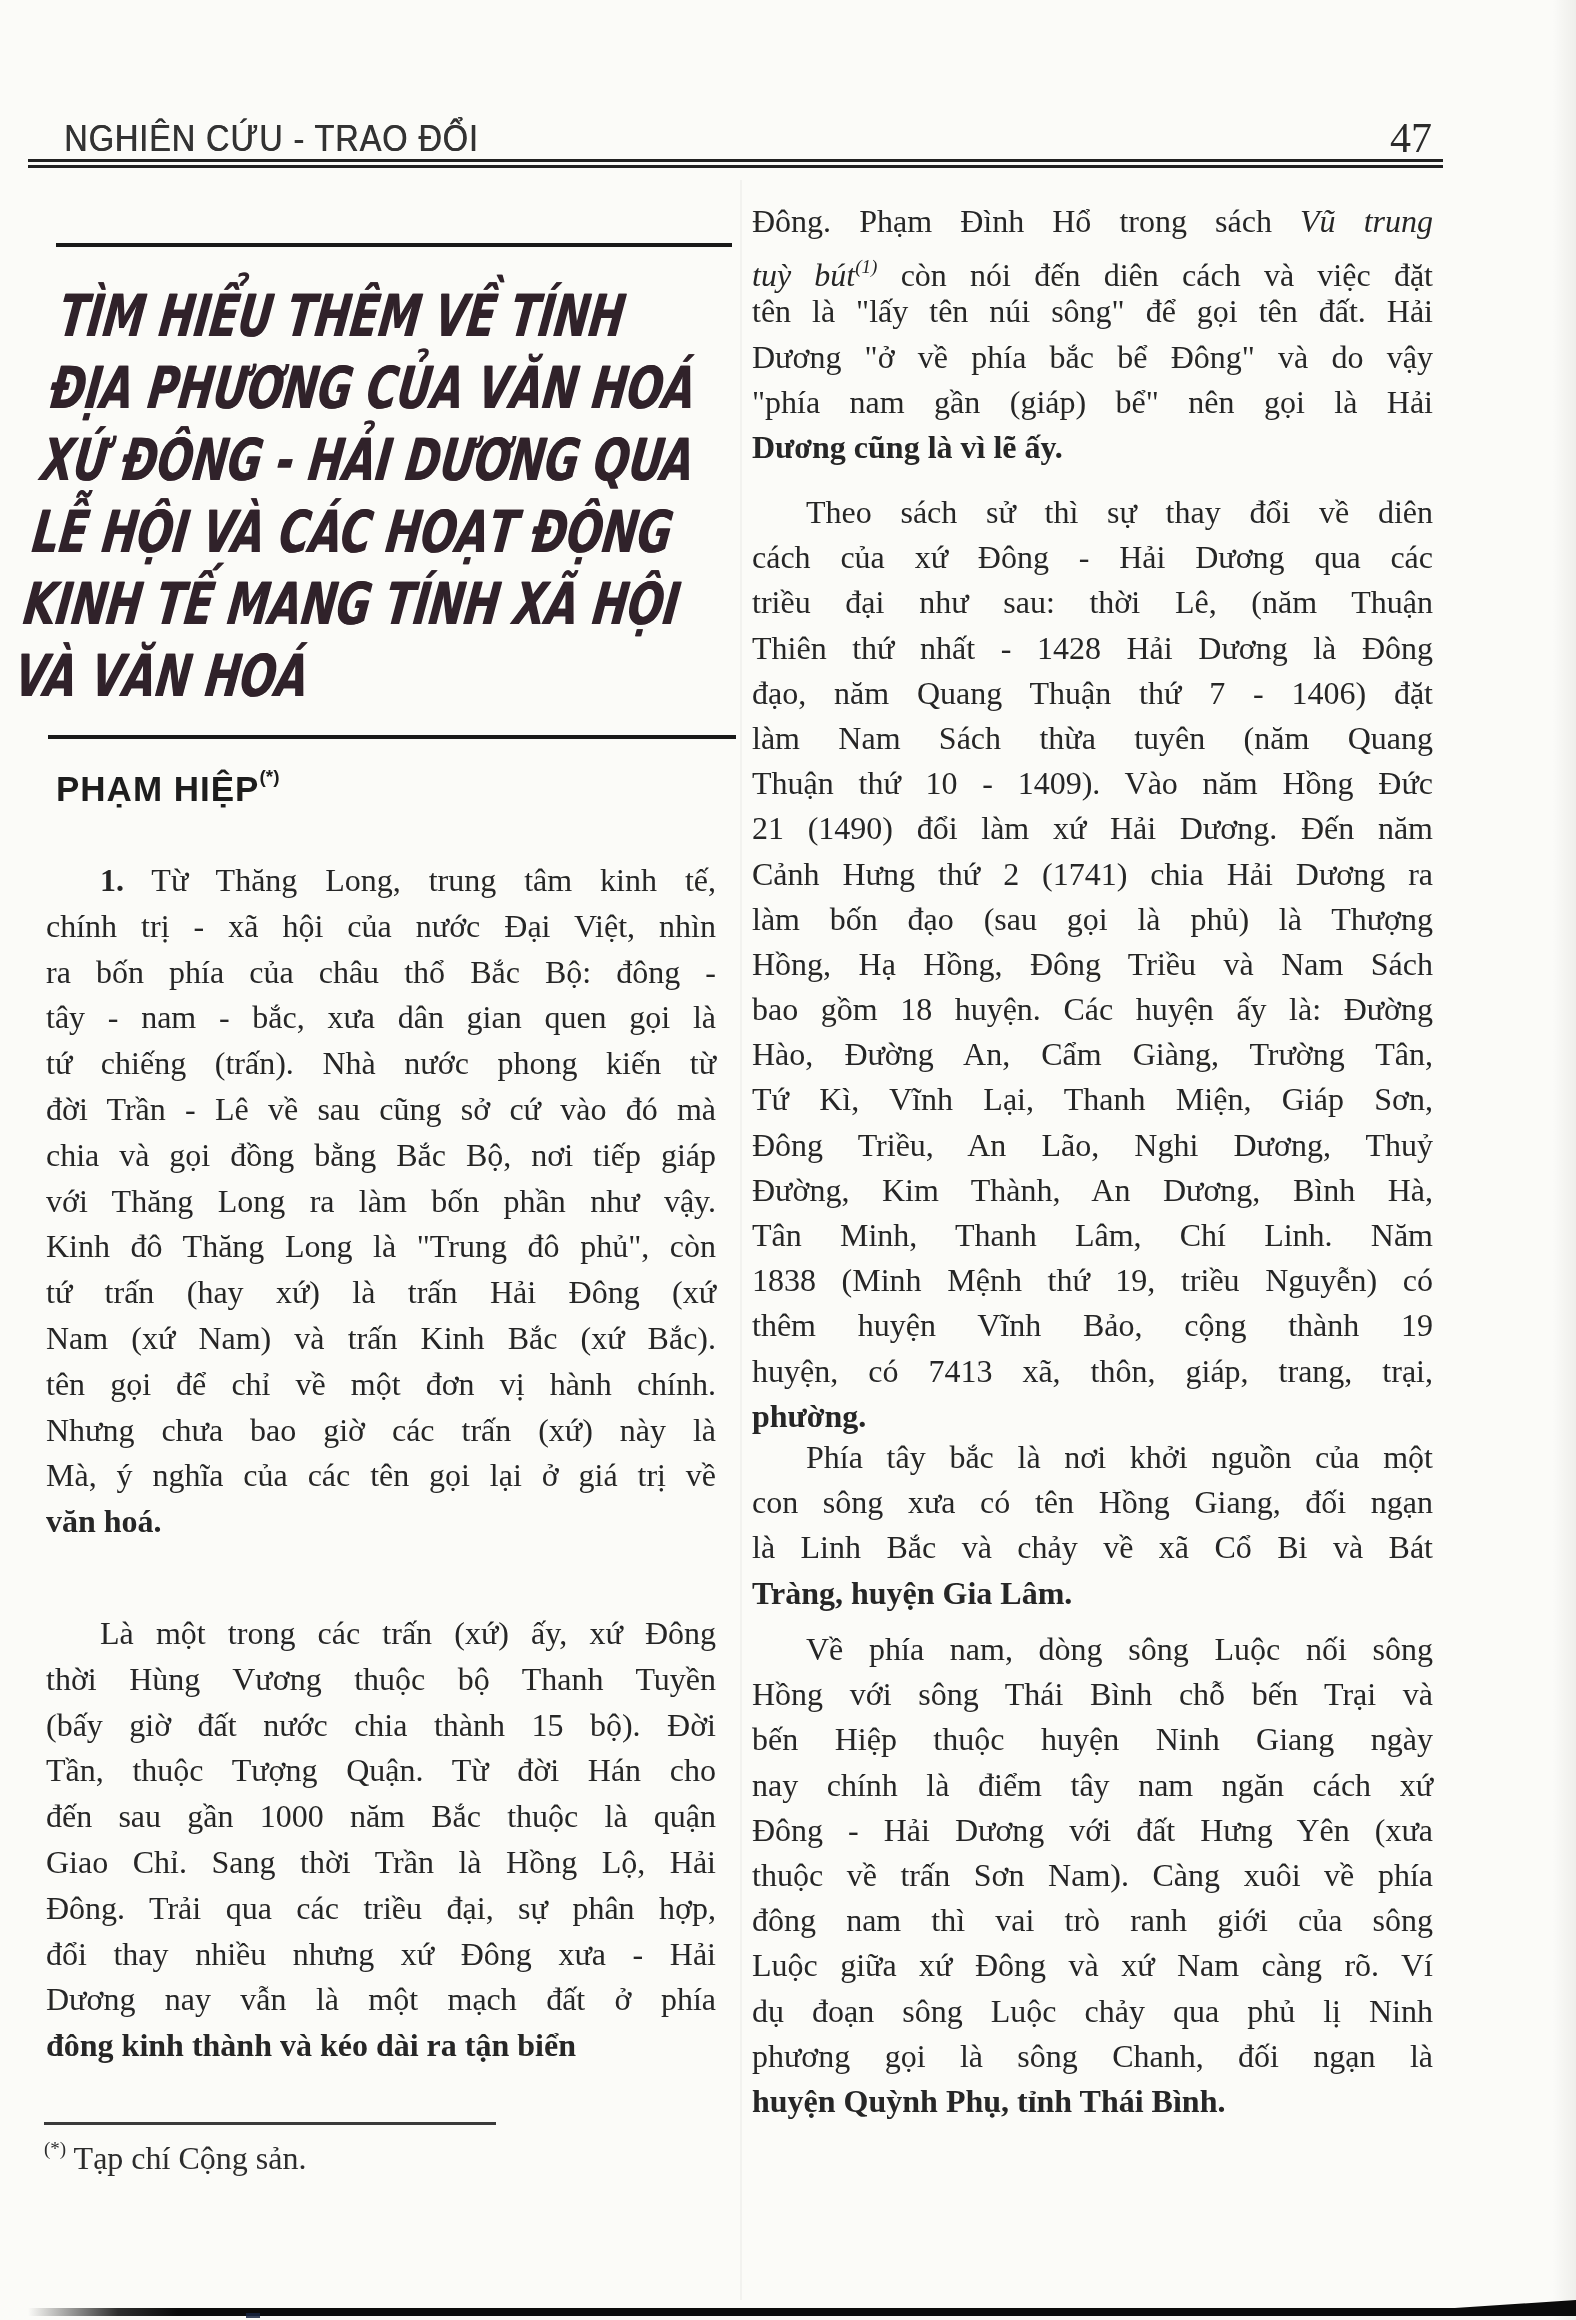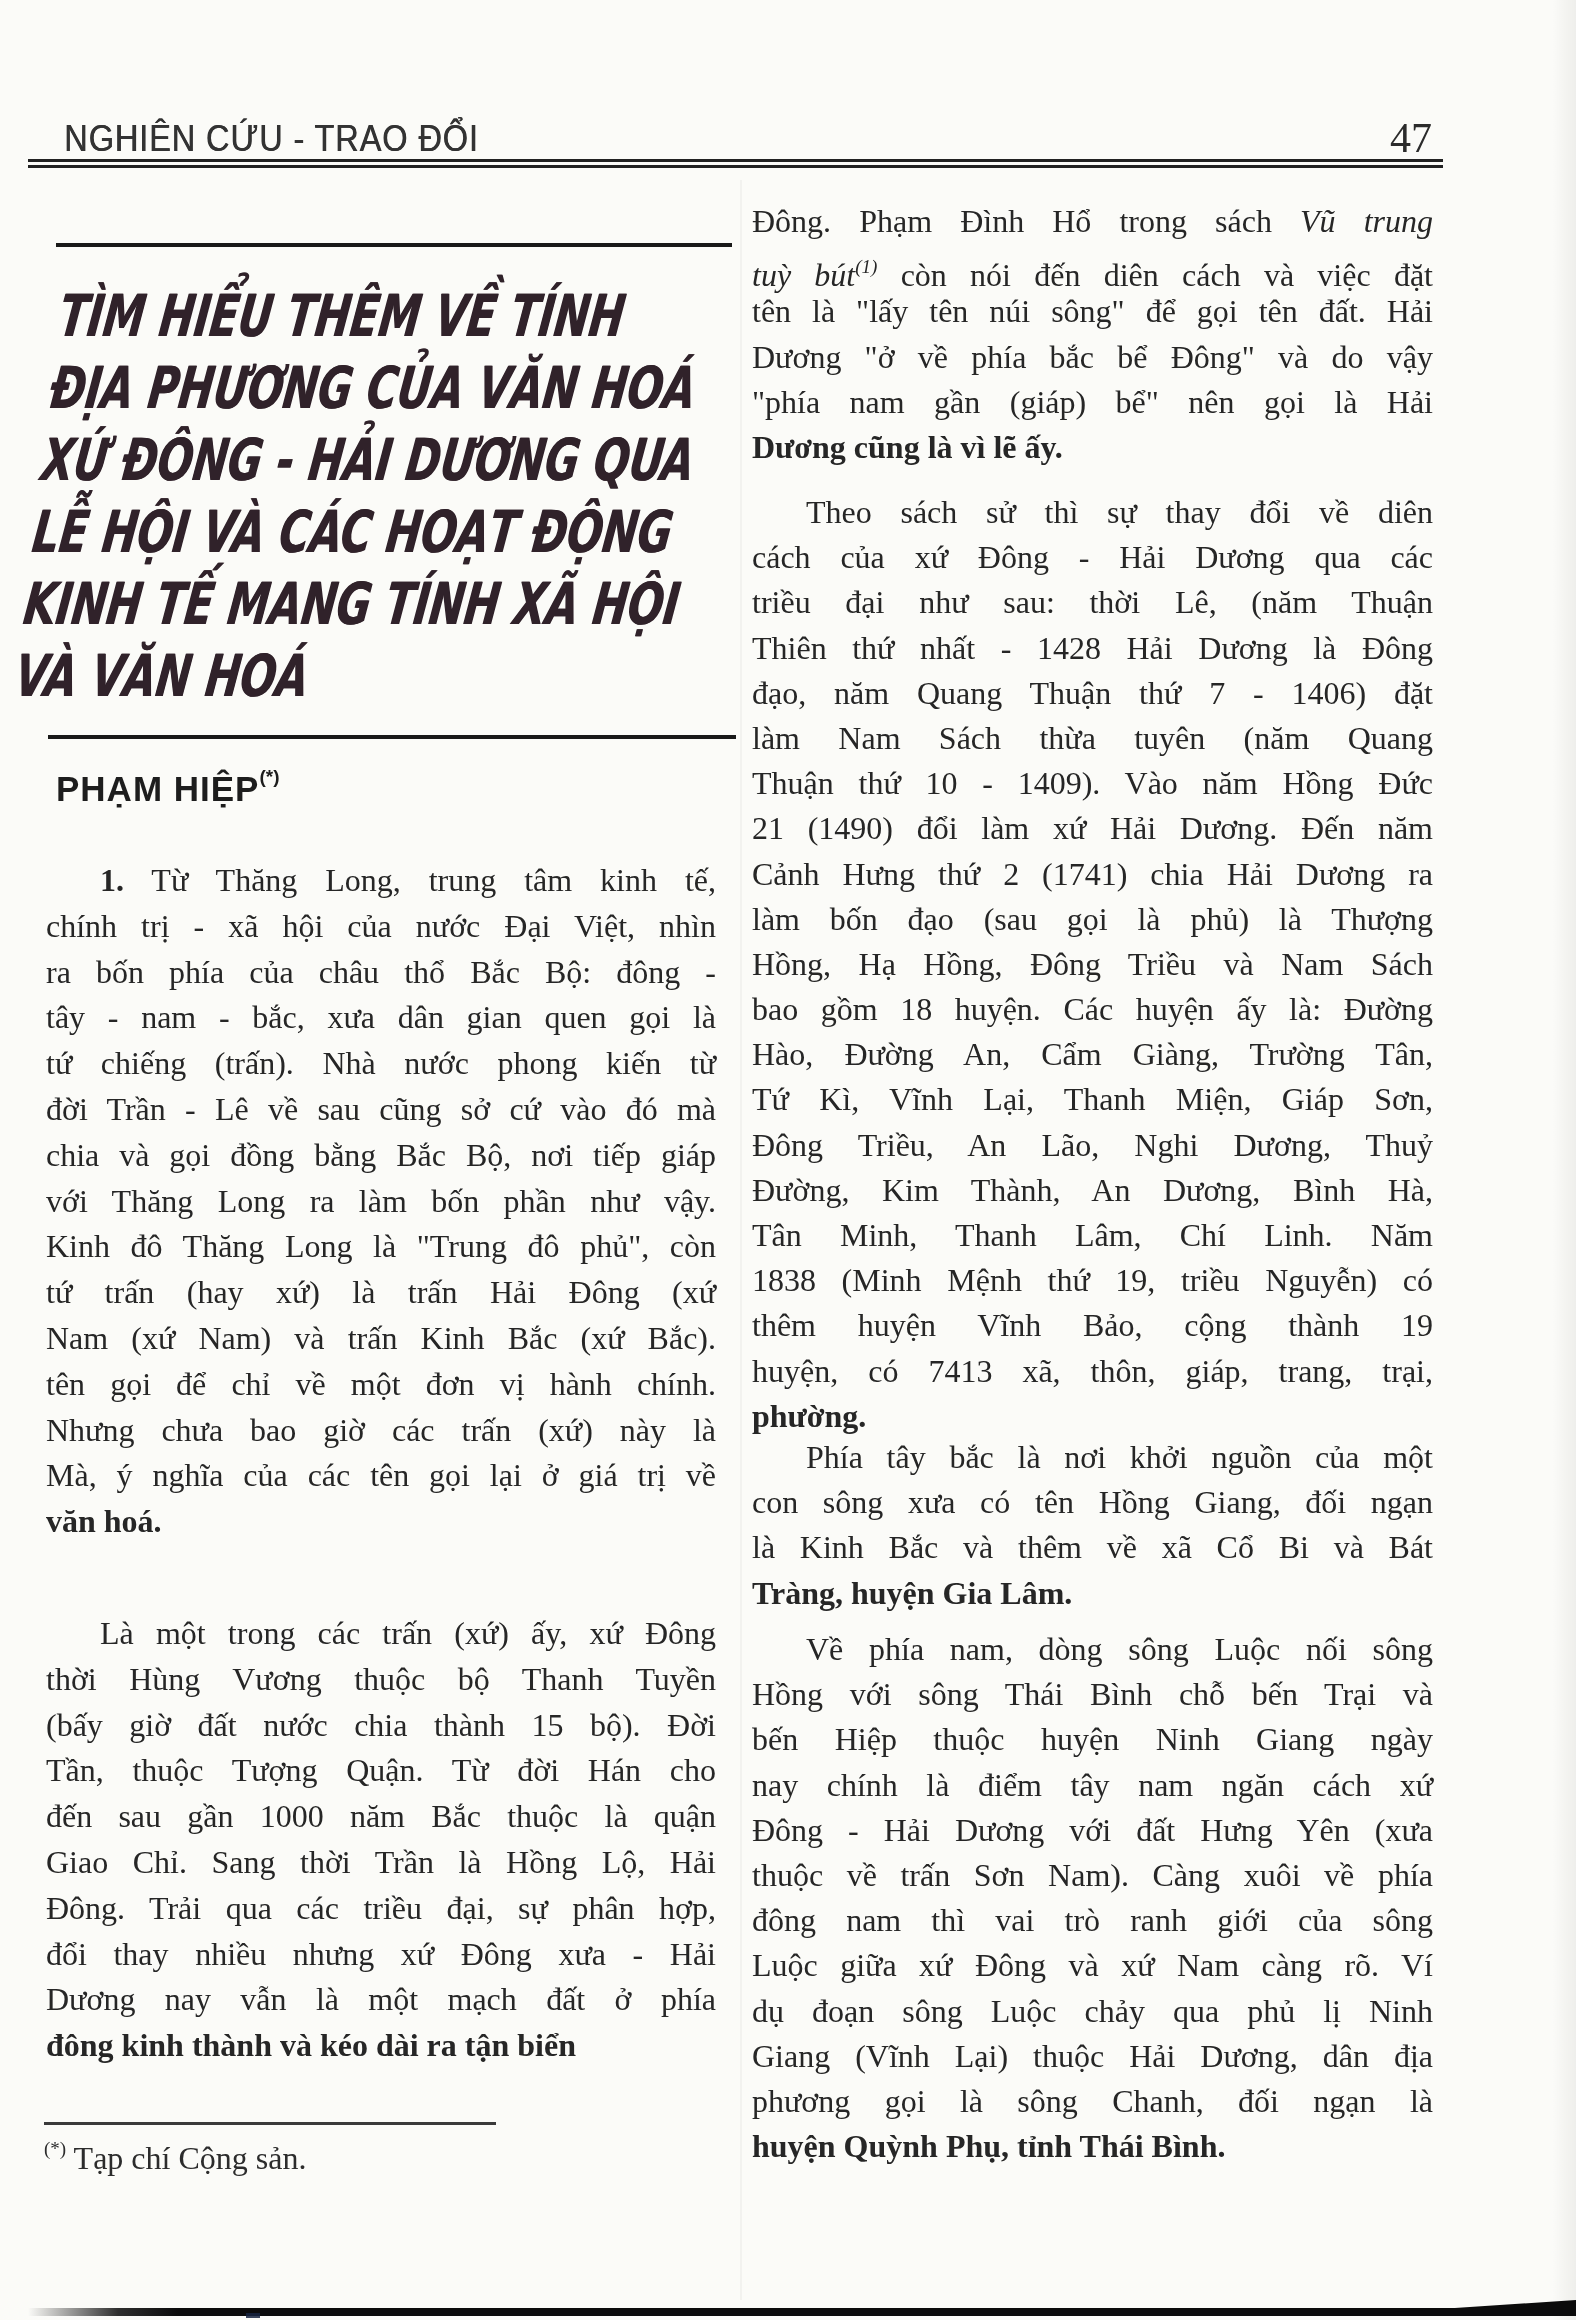--- a/index.html
+++ b/index.html
@@ -153,34 +153,33 @@
       <div class="line">Đường, Kim Thành, An Dương, Bình Hà,</div>
       <div class="line">Tân Minh, Thanh Lâm, Chí Linh. Năm</div>
       <div class="line">1838 (Minh Mệnh thứ 19, triều Nguyễn) có</div>
       <div class="line">thêm huyện Vĩnh Bảo, cộng thành 19</div>
       <div class="line">huyện, có 7413 xã, thôn, giáp, trang, trại,</div>
       <div class="line last">phường.</div>
     </div>
   <div class="para rc indent" style="top:1435px">
       <div class="line first">Phía tây bắc là nơi khởi nguồn của một</div>
       <div class="line">con sông xưa có tên Hồng Giang, đối ngạn</div>
-      <div class="line">là Kinh Bắc và thêm về xã Cổ Bi và Bát</div>
+      <div class="line">là Linh Bắc và chảy về xã Cổ Bi và Bát</div>
       <div class="line last">Tràng, huyện Gia Lâm.</div>
     </div>
   <div class="para rc indent" style="top:1627px">
       <div class="line first">Về phía nam, dòng sông Luộc nối sông</div>
       <div class="line">Hồng với sông Thái Bình chỗ bến Trại và</div>
       <div class="line">bến Hiệp thuộc huyện Ninh Giang ngày</div>
       <div class="line">nay chính là điểm tây nam ngăn cách xứ</div>
       <div class="line">Đông - Hải Dương với đất Hưng Yên (xưa</div>
       <div class="line">thuộc về trấn Sơn Nam). Càng xuôi về phía</div>
       <div class="line">đông nam thì vai trò ranh giới của sông</div>
       <div class="line">Luộc giữa xứ Đông và xứ Nam càng rõ. Ví</div>
       <div class="line">dụ đoạn sông Luộc chảy qua phủ lị Ninh</div>
-      <div class="line">Giang (Vĩnh Lại) thuộc Hải Dương, dân địa</div>
       <div class="line">phương gọi là sông Chanh, đối ngạn là</div>
       <div class="line last">huyện Quỳnh Phụ, tỉnh Thái Bình.</div>
     </div>
 
   <div class="footnote-rule"></div>
   <div class="footnote"><sup>(*)</sup> <span>Tạp chí Cộng sản.</span></div>
 
   <div class="gutter-line"></div>
   <div class="edge-shade"></div>
   <div class="bottom-bar"></div>

